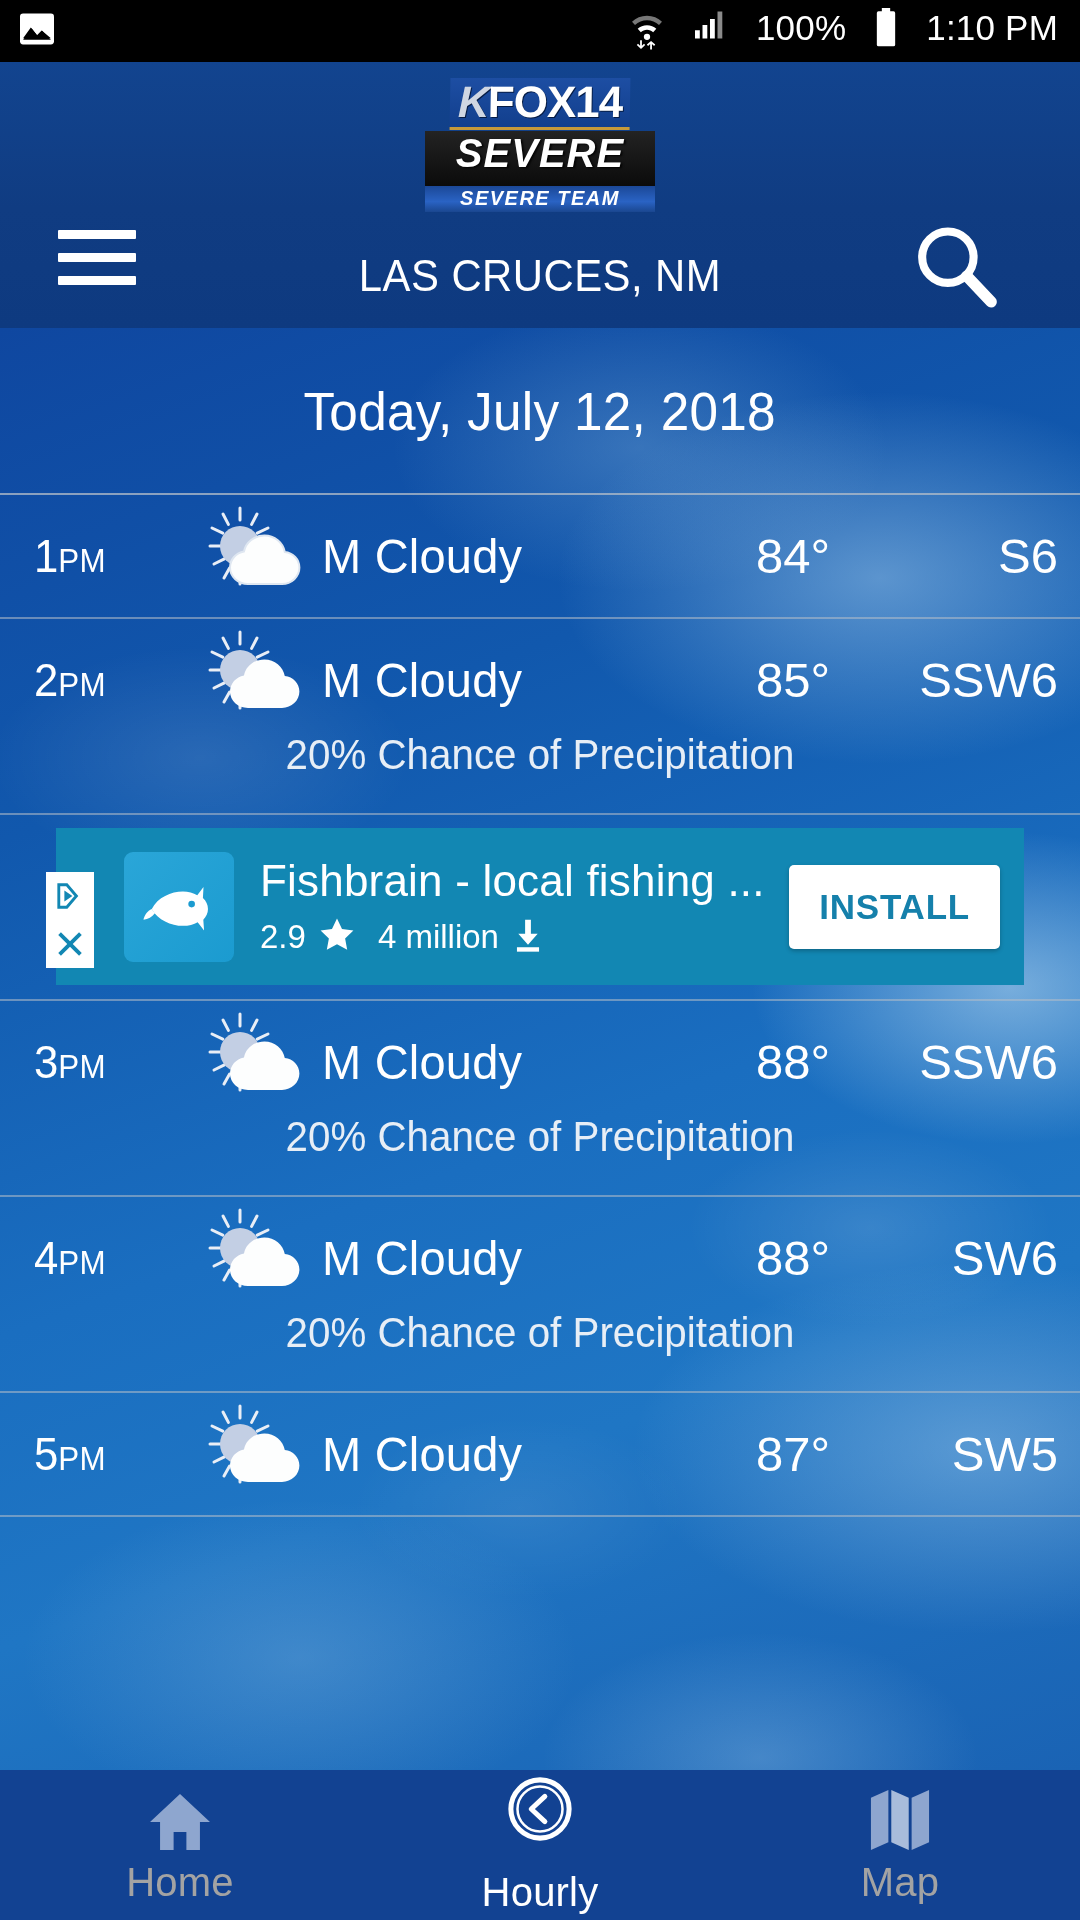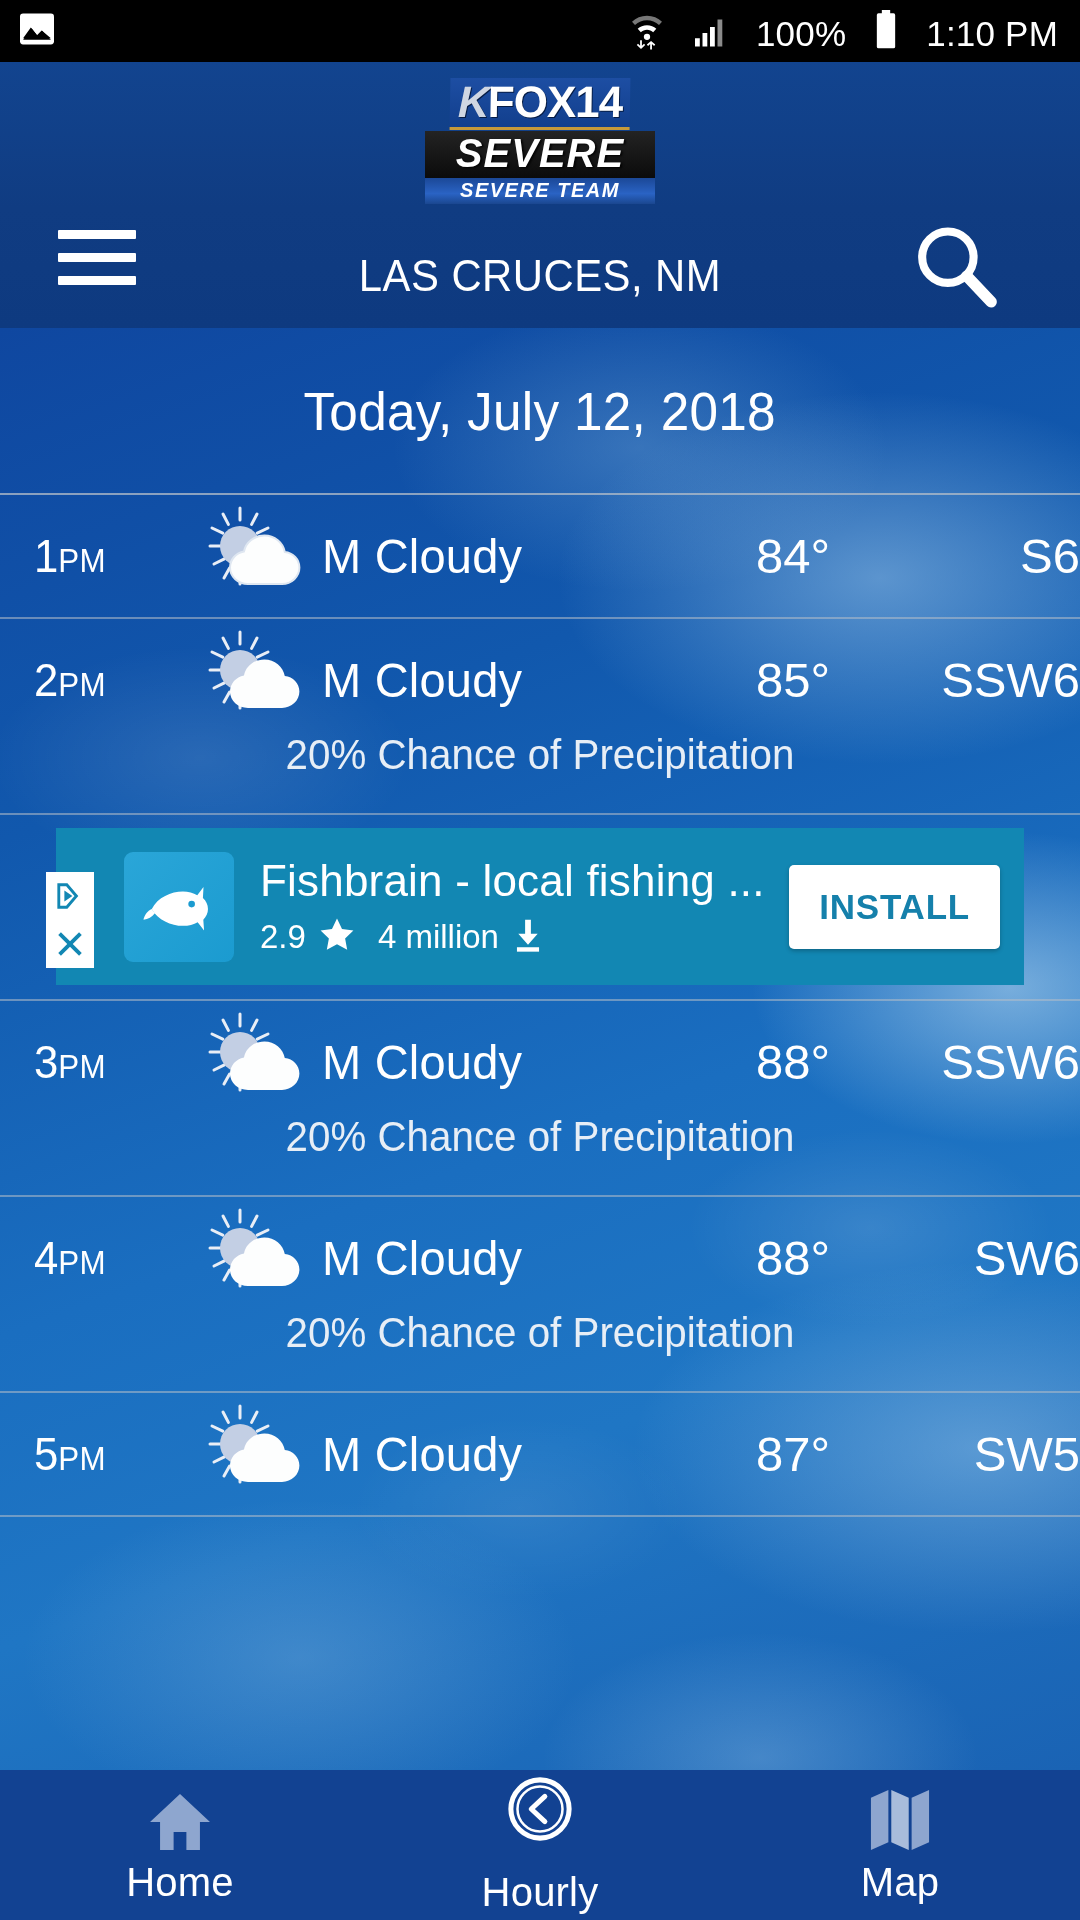--- a/index.html
+++ b/index.html
@@ -8,21 +8,21 @@
 
   #app { position:relative; width:1080px; height:1920px; overflow:hidden; }
 
   
   .statusbar{
     position:absolute; top:0; left:0; width:1080px; height:62px;
     background:#000; display:flex; align-items:center;
     padding:0 22px 0 18px;
   }
   .sb-left{ display:flex; align-items:center; gap:14px; }
-  .sb-right{ margin-left:auto; display:flex; align-items:flex-end; gap:28px; }
+  .sb-right{ margin-left:auto; display:flex; align-items:flex-start; gap:28px; }
   .sb-text{ color:#fff; font-size:35px; font-weight:400; letter-spacing:.2px;
             font-family:"Liberation Sans", sans-serif; }
   .ic{ display:block; }
 
   
   .header{
     position:absolute; top:62px; left:0; width:1080px; height:266px;
     background:#123f88;
     background:linear-gradient(180deg,#12448f 0%,#103c82 55%,#0e3a80 100%);
   }
@@ -51,21 +51,21 @@
     font-size:44px; color:#cfd6e2; letter-spacing:-2px; line-height:44px;
     text-shadow:1px 1px 0 #061c44;
   }
   .logo-k .fx{
     font-family:"Liberation Sans", sans-serif; font-weight:700; font-style:normal;
     font-size:44px; color:#ffffff; letter-spacing:-1px; line-height:44px;
     text-shadow:1px 1px 0 #061c44;
   }
   .logo-sev{
     display:block; background:linear-gradient(180deg,#232323 0%,#0b0b0b 100%);
-    margin-top:1px; padding:1px 0 4px 0;
+    margin-top:1px; padding:1px 0 12px 0;
     font-family:"Liberation Sans", sans-serif; font-weight:700; font-style:italic;
     font-size:40px; line-height:42px; color:#ffffff; letter-spacing:1px;
     text-shadow:2px 1px 2px rgba(0,0,0,.8);
   }
   .logo-wt{
     display:block;
     background:linear-gradient(180deg,#1b4897 0%,#2a63c4 60%,#1a4790 100%);
     padding:1px 0 3px 0;
     font-family:"Liberation Sans", sans-serif; font-weight:700; font-style:italic;
     font-size:20px; line-height:22px; color:#ffffff; letter-spacing:1.5px;
@@ -125,21 +125,21 @@
   .r-time .ampm{ font-size:33px; letter-spacing:.3px; }
   .r-icon{ width:128px; display:flex; align-items:center; justify-content:center; }
   .r-cond{
     flex:1; color:#fff; font-size:49px; font-weight:400; letter-spacing:.2px;
     transform:scaleX(.96); transform-origin:left center;
   }
   .r-temp{
     width:215px; text-align:right; color:#fff; font-size:49px; font-weight:400;
   }
   .r-wind{
-    width:250px; text-align:right; 
+    width:250px; text-align:right; padding-right:22px;
     color:#fff; font-size:49px; font-weight:400; white-space:nowrap;
   }
   .r-precip{
     text-align:center; color:#e7eef6; font-size:42px; font-weight:400;
     padding:0 0 34px 0; margin-top:-10px;
     transform:scaleX(.96);
   }
 
   
   .ad-wrap{
@@ -179,21 +179,21 @@
 
   
   .bottomnav{
     position:absolute; bottom:0; left:0; width:1080px; height:150px;
     background:#124292; display:flex;
   }
   .nav-item{
     flex:1; display:flex; flex-direction:column; align-items:center;
     justify-content:center; gap:8px; cursor:pointer;
   }
-  .nav-label{ font-size:40px; font-weight:400; color:#ffffff; letter-spacing:.2px; }
+  .nav-label{ font-size:40px; font-weight:400; color:#a3a3a3; letter-spacing:.2px; }
   .nav-item.active .nav-label{ color:#ffffff;margin-top:20px; }
   .nav-ic{ height:66px; display:flex; align-items:flex-end; }
 </style>
 </head>
 <body>
 
 <div id="app">
 
   <div class="statusbar">
     <div class="sb-left">

